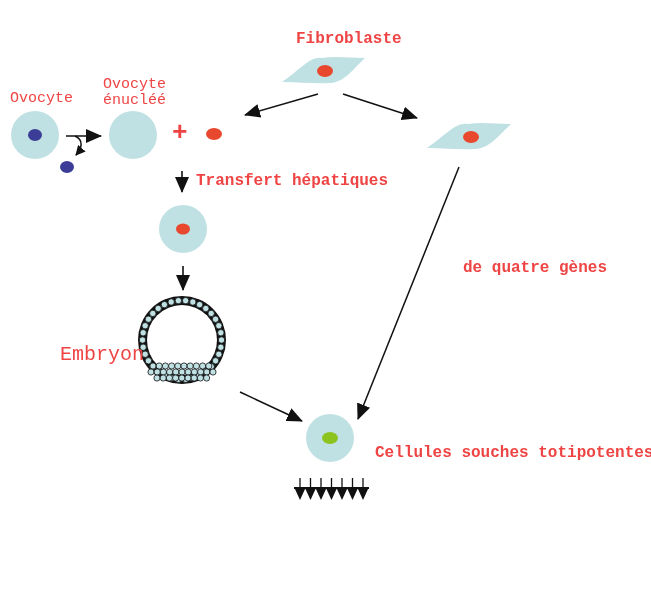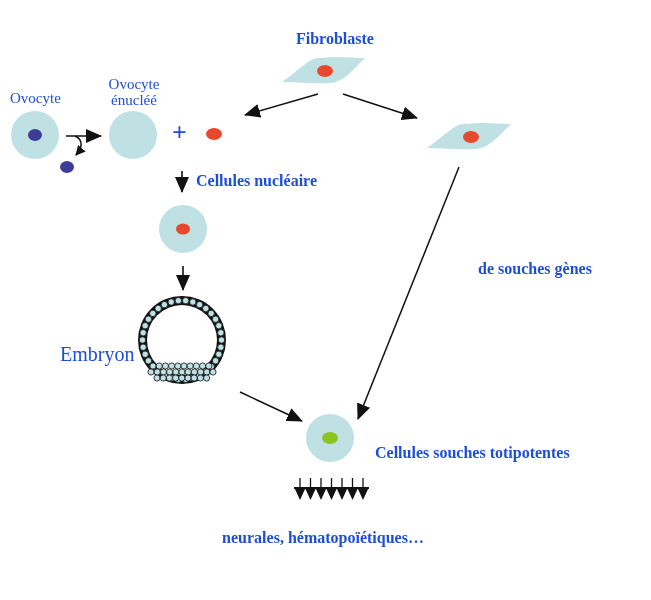--- a/index.html
+++ b/index.html
@@ -1,18 +1,18 @@
 <!DOCTYPE html>
 <html><head>
 <meta charset="utf-8">
 <style>
   html, body { margin: 0; padding: 0; background: #ffffff; }
   body { width: 651px; height: 600px; position: relative; overflow: hidden; font-family: "Liberation Sans", sans-serif; color: #111; }
   svg.diagram { position: absolute; left: 0; top: 0; }
-  .lbl { position: absolute; font-family: Liberation Serif, serif; color: #1d4ed8; white-space: nowrap; }
+  .lbl { position: absolute; font-family: Liberation Mono, monospace; color: #ef4444; white-space: nowrap; }
   .reg { font-size: 15px; font-weight: normal; }
   .bold { font-size: 16px; font-weight: bold; }
   .center { text-align: center; }
 </style>
 </head>
 <body>
 
 <svg class="diagram" width="651" height="600" viewBox="0 0 651 600">
   <defs>
     <marker id="ah" markerWidth="10" markerHeight="10" refX="9" refY="5" orient="auto" markerUnits="userSpaceOnUse">
@@ -159,25 +159,24 @@
 <div class="lbl bold" style="left:296px; top:30px;">Fibroblaste</div>
 
 <div class="lbl reg" style="left:10px; top:90px;">Ovocyte</div>
 <div class="lbl reg center" style="left:103px; top:76px; width:62px;">
   <div>Ovocyte</div>
   <div style="margin-top:-1px;">énucléé</div>
 </div>
 
 <div class="lbl" style="left:172px; top:120px; font-size:26px; font-weight:bold; line-height:26px;">+</div>
 
-<div class="lbl bold" style="left:196px; top:172px;">Cellules nucléaire</div>
+<div class="lbl bold" style="left:196px; top:172px;">Transfert hépatiques</div>
 
 <div class="lbl reg" style="left:60px; top:343px; font-size:20px;">Embryon</div>
 
 <div class="lbl bold center" style="left:420px; top:258px; width:230px; line-height:21px;">
-  <div>de souches gènes</div>
+  <div>de quatre gènes</div>
 </div>
 
 <div class="lbl bold" style="left:375px; top:444px;">Cellules souches totipotentes</div>
 
 <div class="lbl bold center" style="left:158px; top:527px; width:330px; line-height:22px;">
-  <div>neurales, hématopoïétiques…</div>
 </div>
 
 </body></html>

